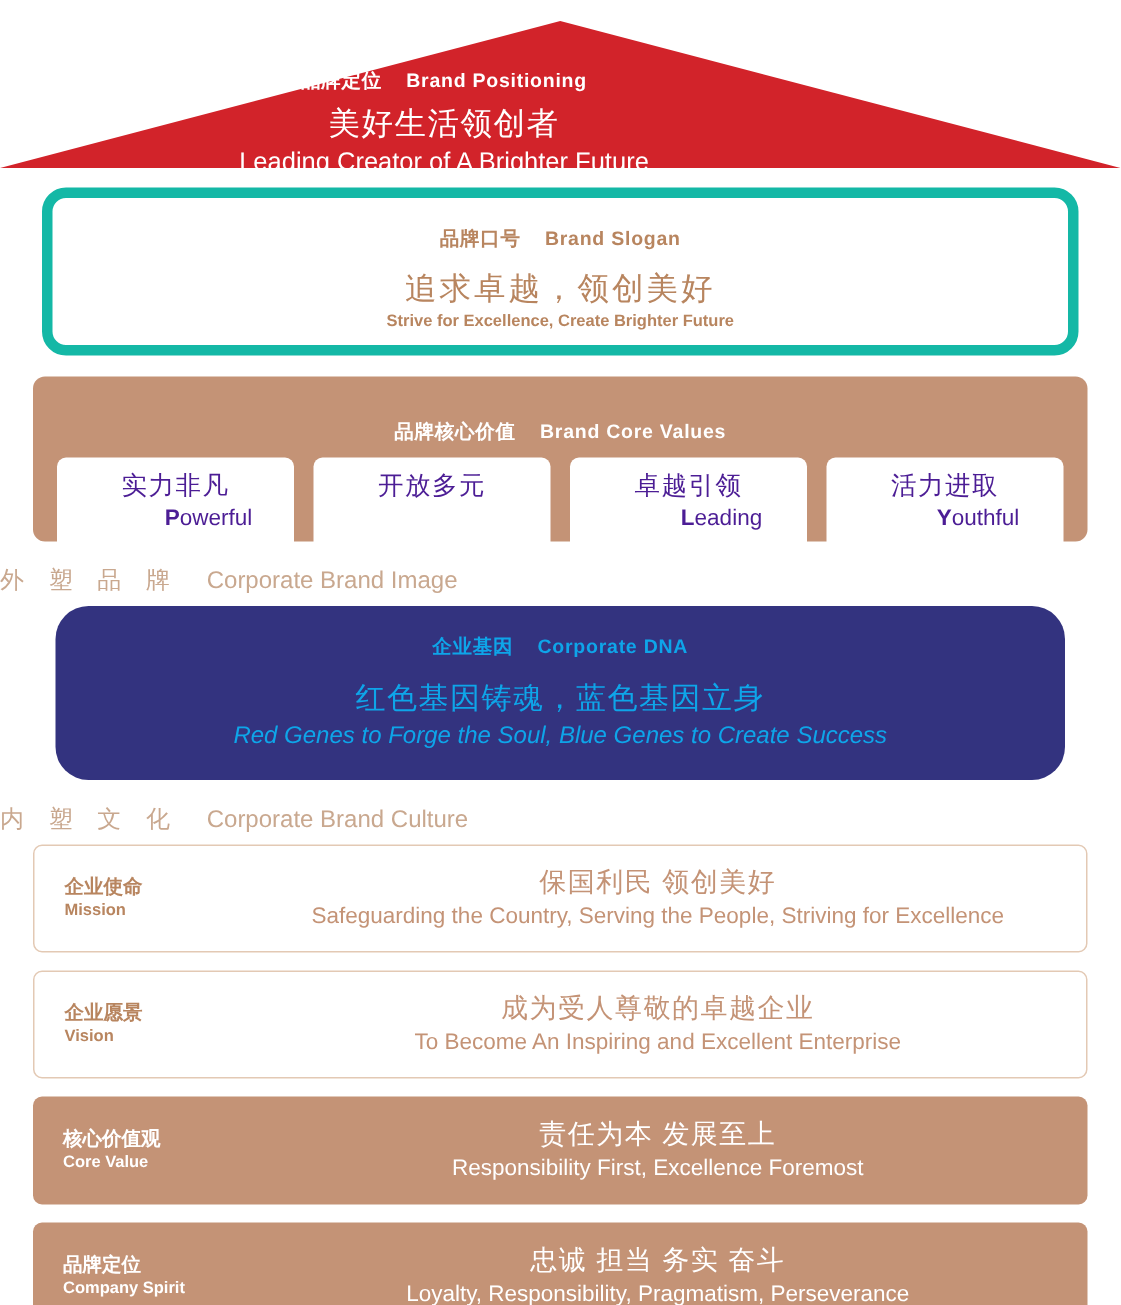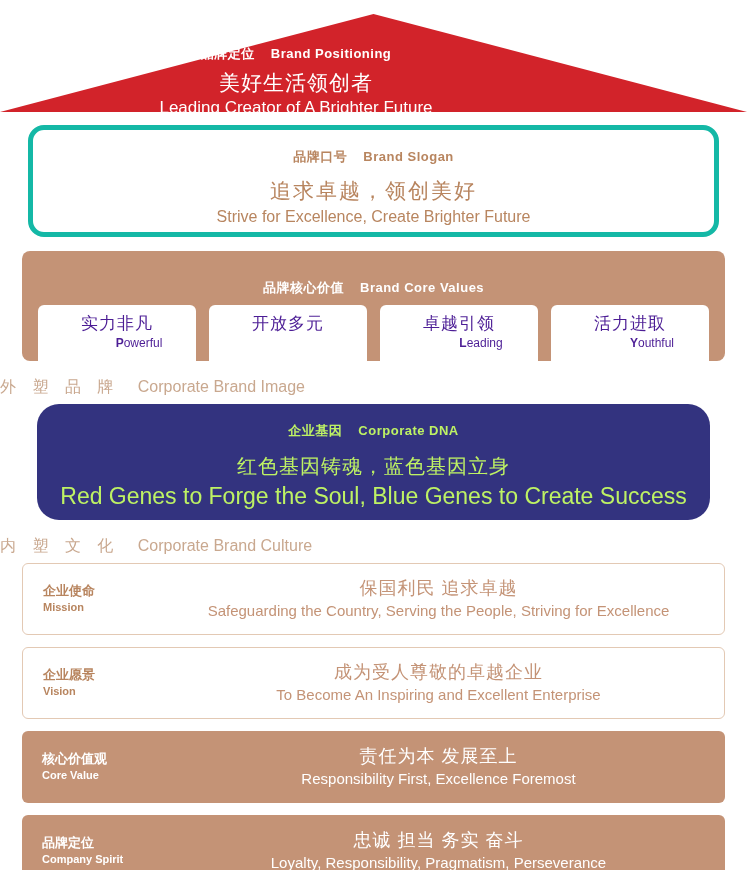--- a/index.html
+++ b/index.html
@@ -61,39 +61,40 @@
   .roof-main-en {
     font-size: 17px;
     line-height: 1.35;
   }
 
   
   .slogan {
     position: relative;
     margin: 13px 28px 0 28px;
     height: 112px;
-    border: 5px solid #14b8a6;
+    border: 7px solid #14b8a6;
     border-radius: 16px;
     box-sizing: border-box;
     text-align: center;
     color: #b8855f;
   }
   .slogan .label-row {
     color: #b8855f;
     padding-top: 18px;
     margin-bottom: 10px;
   }
   .slogan-main-cn {
     font-size: 21px;
     letter-spacing: 2px;
     line-height: 1.4;
   }
   .slogan-main-en {
-    font-size: 16px;
+    font-size: 11px;
     line-height: 1.45;
+    font-weight: bold;
   }
 
   
   .core-values {
     position: relative;
     margin: 14px 22px 0 22px;
     height: 110px;
     background: #c49376;
     border-radius: 8px;
     box-sizing: border-box;
@@ -121,21 +122,21 @@
     color: #4c1d95;
     box-sizing: border-box;
     padding-top: 8px;
   }
   .cv-cn {
     font-size: 17px;
     letter-spacing: 1px;
     line-height: 1.3;
   }
   .cv-en {
-    font-size: 12px;
+    font-size: 15px;
     line-height: 1.4;
     padding-left: 44px;
   }
   .cv-en b {
     font-weight: bold;
   }
 
   
   .divider-caption {
     text-align: left;
@@ -151,36 +152,37 @@
   .divider-caption .dc-en {
     letter-spacing: 0;
   }
 
   
   .dna {
     margin: 4px 37px 0 37px;
     height: 116px;
     background: #33337f;
     border-radius: 22px;
-    color: #bef264;
+    color: #0ea5e9;
     text-align: center;
     box-sizing: border-box;
   }
   .dna .label-row {
     padding-top: 18px;
     margin-bottom: 12px;
   }
   .dna-main-cn {
     font-size: 20px;
     letter-spacing: 1px;
     line-height: 1.4;
   }
   .dna-main-en {
-    font-size: 23px;
+    font-size: 16px;
     line-height: 1.4;
+    font-style: italic;
   }
 
   
   .rows {
     margin: 4px 22px 0 22px;
   }
   .row {
     position: relative;
     height: 72px;
     margin-bottom: 12px;
@@ -310,21 +312,21 @@
   </div>
 
   <div class="rows">
 
     <div class="row outline">
       <div class="row-label">
         <span class="rl-cn">企业使命</span>
         <span class="rl-en">Mission</span>
       </div>
       <div class="row-text">
-        <span class="rt-cn">保国利民 追求卓越</span>
+        <span class="rt-cn">保国利民 领创美好</span>
         <span class="rt-en">Safeguarding the Country, Serving the People, Striving for Excellence</span>
       </div>
     </div>
 
     <div class="row outline">
       <div class="row-label">
         <span class="rl-cn">企业愿景</span>
         <span class="rl-en">Vision</span>
       </div>
       <div class="row-text">

